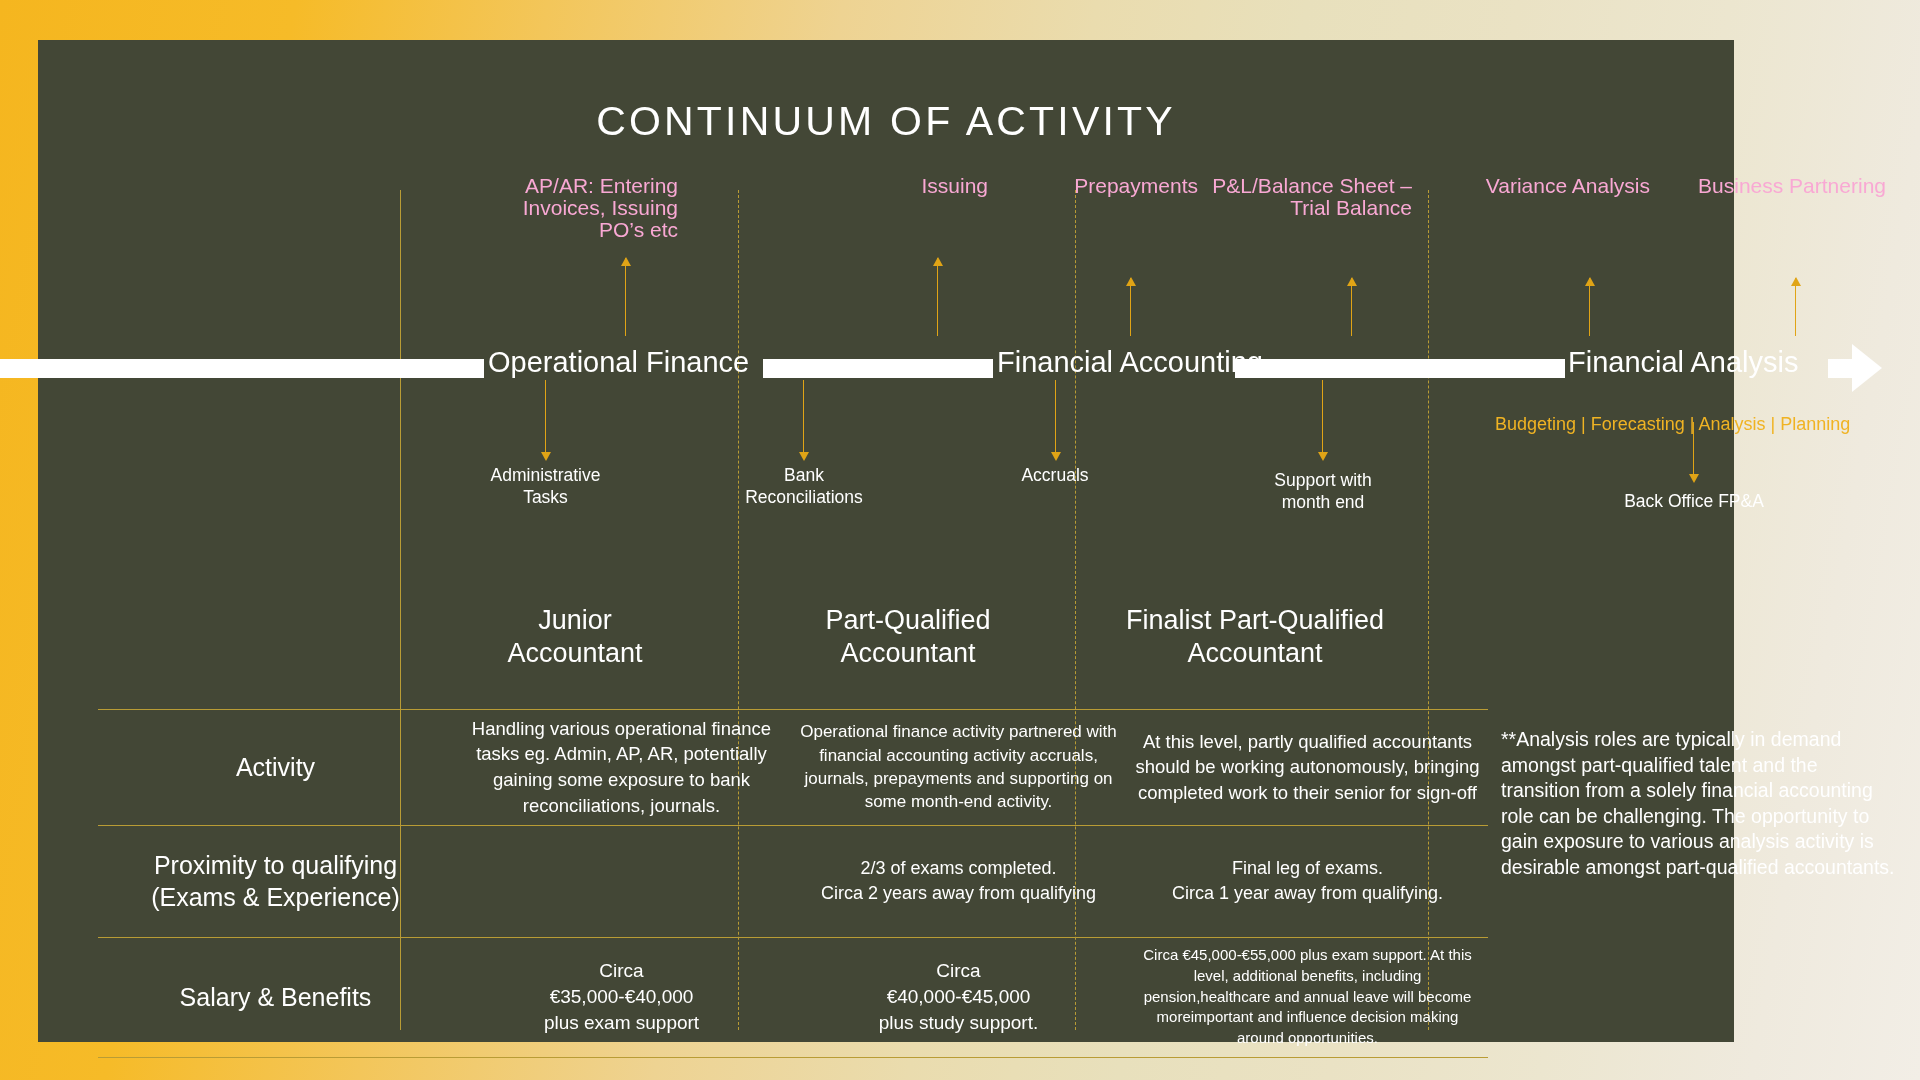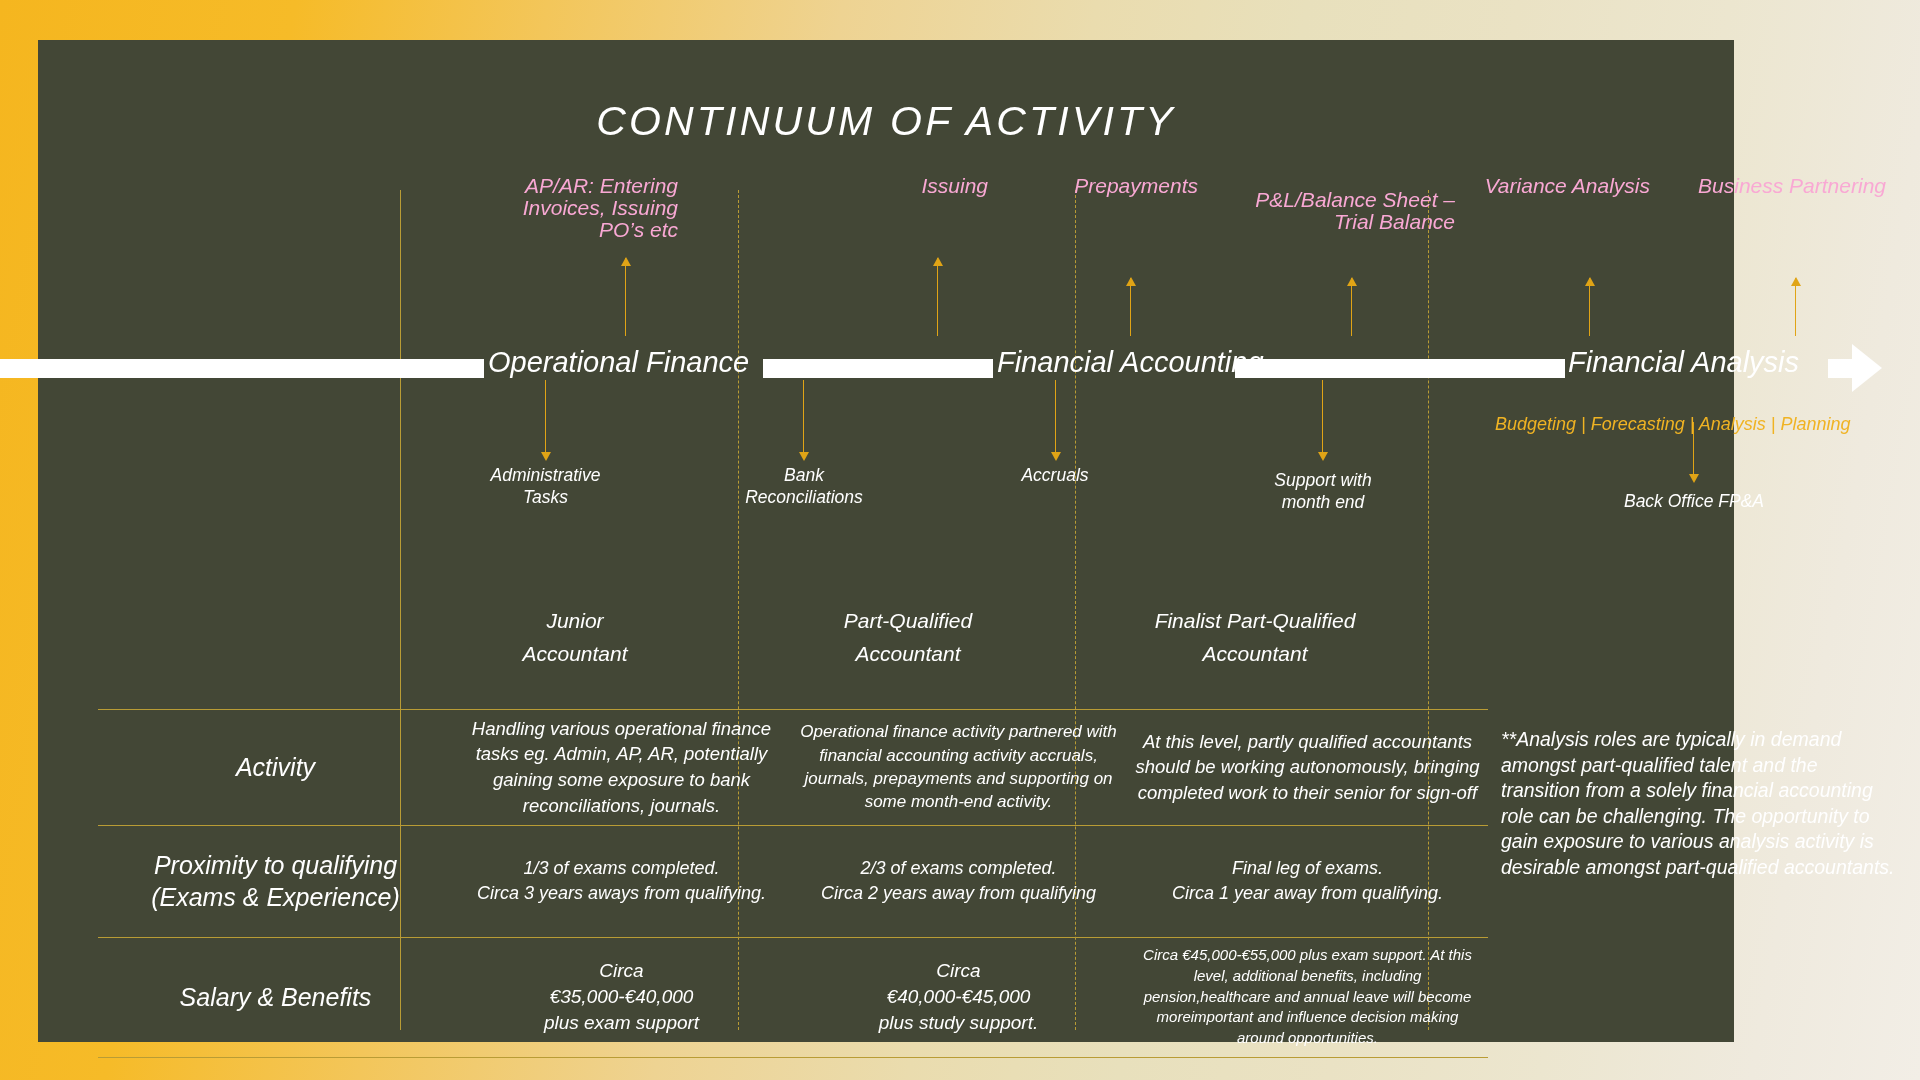--- a/index.html
+++ b/index.html
@@ -21,21 +21,20 @@
         #eae2c4 72%, #ece6cf 82%, #efeade 92%, #f2eee6 100%);
   }
 
   #panel {
     position: absolute;
     left: 38px;
     top: 40px;
     width: 1696px;
     height: 1002px;
     background: #434736;
-    font-style: italic;
   }
 
   
   .title {
     position: absolute;
     left: 0; right: 0;
     top: 58px;
     text-align: center;
     color: #ffffff;
     font-size: 41px;
@@ -122,21 +121,21 @@
     color: #ffffff;
     font-size: 17.5px;
     line-height: 22px;
     text-align: center;
   }
 
   
   .roletitle {
     position: absolute;
     color: #ffffff;
-    font-size: 21px;
+    font-size: 27px;
     line-height: 33px;
     text-align: center;
   }
 
   
   #table {
     position: absolute;
     left: 60px;
     top: 669px;
     width: 1390px;
@@ -197,21 +196,21 @@
     <div class="vdash" style="left:1390px; top:150px; height:840px;"></div>
 
     <div class="toplabel" style="left:420px; top:135px; width:220px; white-space:pre-line;">AP/AR: Entering
 Invoices, Issuing
 PO’s etc</div>
 
     <div class="toplabel" style="left:770px; top:135px; width:180px; white-space:pre-line;">Issuing</div>
 
     <div class="toplabel" style="left:960px; top:135px; width:200px; white-space:pre-line;">Prepayments</div>
 
-    <div class="toplabel" style="left:1087px; top:135px; width:330px; white-space:pre-line;margin-top:14px;">P&amp;L/Balance Sheet –
+    <div class="toplabel" style="left:1044px; top:135px; width:330px; white-space:pre-line;">P&amp;L/Balance Sheet –
 Trial Balance</div>
 
     <div class="toplabel" style="left:1372px; top:135px; width:240px; white-space:pre-line;">Variance Analysis</div>
 
     <div class="toplabel" style="left:1578px; top:135px; width:270px; white-space:pre-line;">Business Partnering</div>
 
     <div class="uparrow" style="left:587px; top:218px; height:78px;"></div>
     <div class="uparrow" style="left:899px; top:218px; height:78px;"></div>
     <div class="uparrow" style="left:1092px; top:238px; height:58px;"></div>
     <div class="uparrow" style="left:1313px; top:238px; height:58px;"></div>
@@ -266,22 +265,20 @@
       <div class="hline" style="top:228px;"></div>
       <div class="hline" style="top:348px;"></div>
 
       <div class="rowlabel" style="top:0; height:116px; white-space:pre-line;">Activity</div>
       <div class="cell" style="left:355px; top:0; width:337px; height:116px; font-size:18.5px;">Handling various operational finance tasks eg. Admin, AP, AR, potentially gaining some exposure to bank reconciliations, journals.</div>
       <div class="cell" style="left:1029px; top:0; width:361px; height:116px; font-size:18.5px;">At this level, partly qualified accountants should be working autonomously, bringing completed work to their senior for sign-off</div>
       <div class="cell" style="left:692px; top:0; width:337px; height:116px; font-size:17px;">Operational finance activity partnered with financial accounting activity accruals, journals, prepayments and supporting on some month-end activity.</div>
 
       <div class="rowlabel" style="top:116px; height:112px; white-space:pre-line;">Proximity to qualifying
 (Exams &amp; Experience)</div>
-      <div class="cell" style="left:355px; top:116px; width:337px; height:112px; font-size:18px; white-space:pre-line;">1/3 of exams completed.
-Circa 3 years aways from qualifying.</div>
       <div class="cell" style="left:692px; top:116px; width:337px; height:112px; font-size:18px; white-space:pre-line;">2/3 of exams completed.
 Circa 2 years away from qualifying</div>
       <div class="cell" style="left:1029px; top:116px; width:361px; height:112px; font-size:18px; white-space:pre-line;">Final leg of exams.
 Circa 1 year away from qualifying.</div>
 
       <div class="rowlabel" style="top:228px; height:120px; white-space:pre-line;">Salary &amp; Benefits</div>
       <div class="cell" style="left:355px; top:228px; width:337px; height:120px; font-size:19px; white-space:pre-line;">Circa
 €35,000-€40,000
 plus exam support</div>
       <div class="cell" style="left:692px; top:228px; width:337px; height:120px; font-size:19px; white-space:pre-line;">Circa

